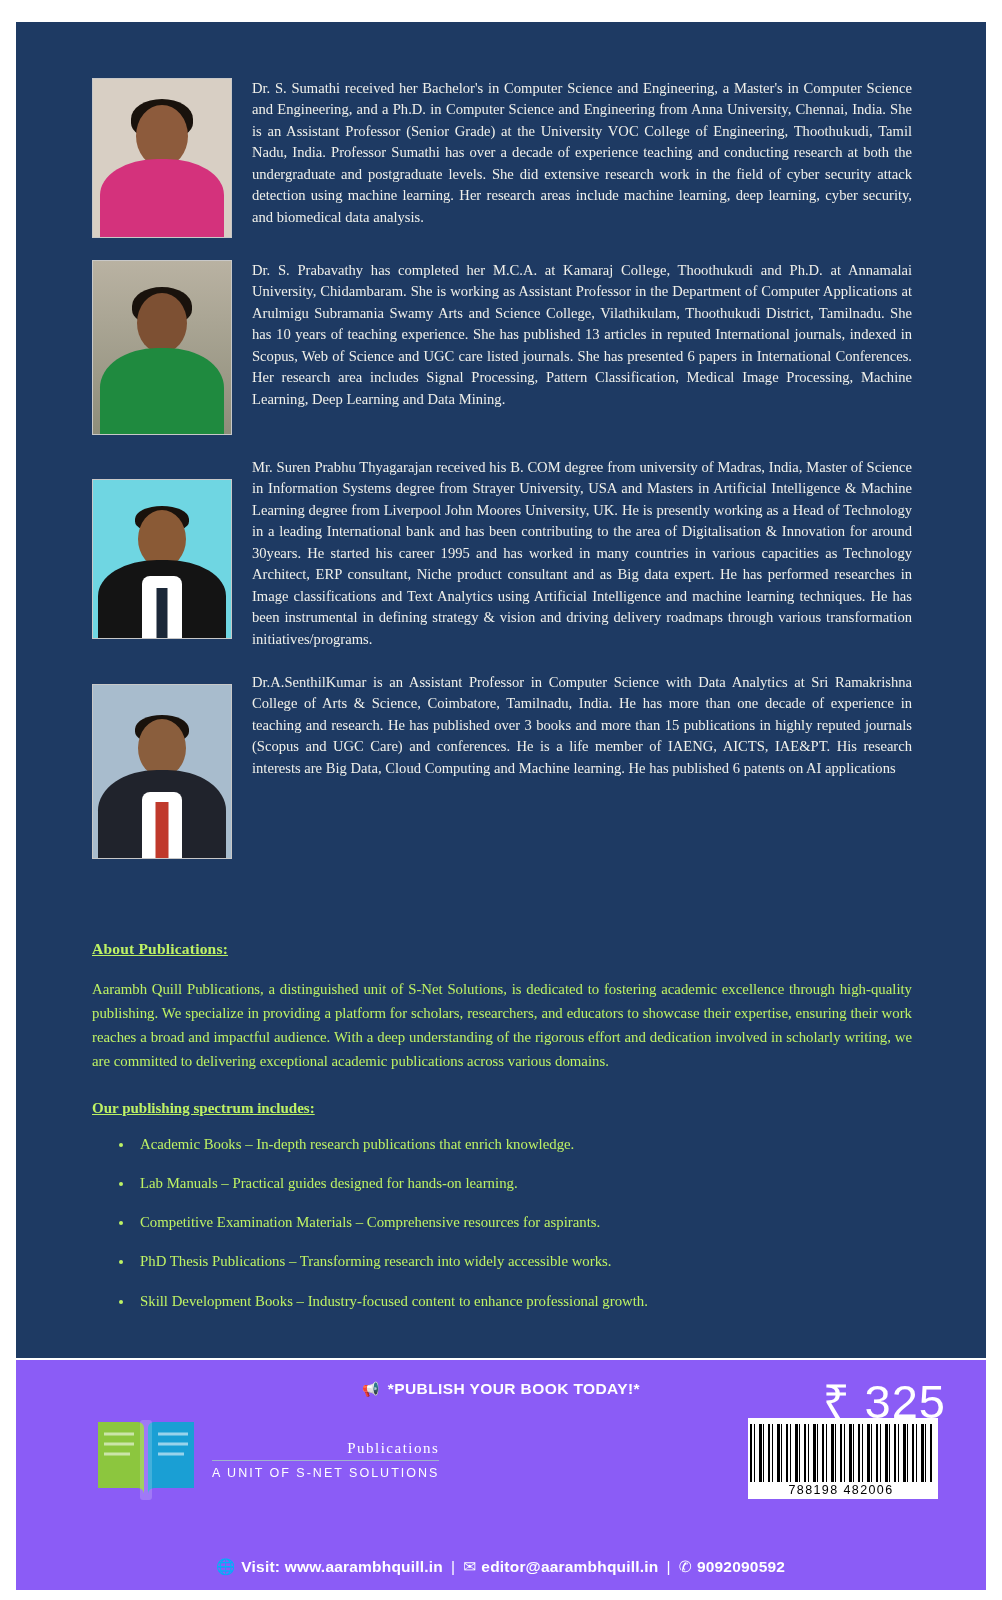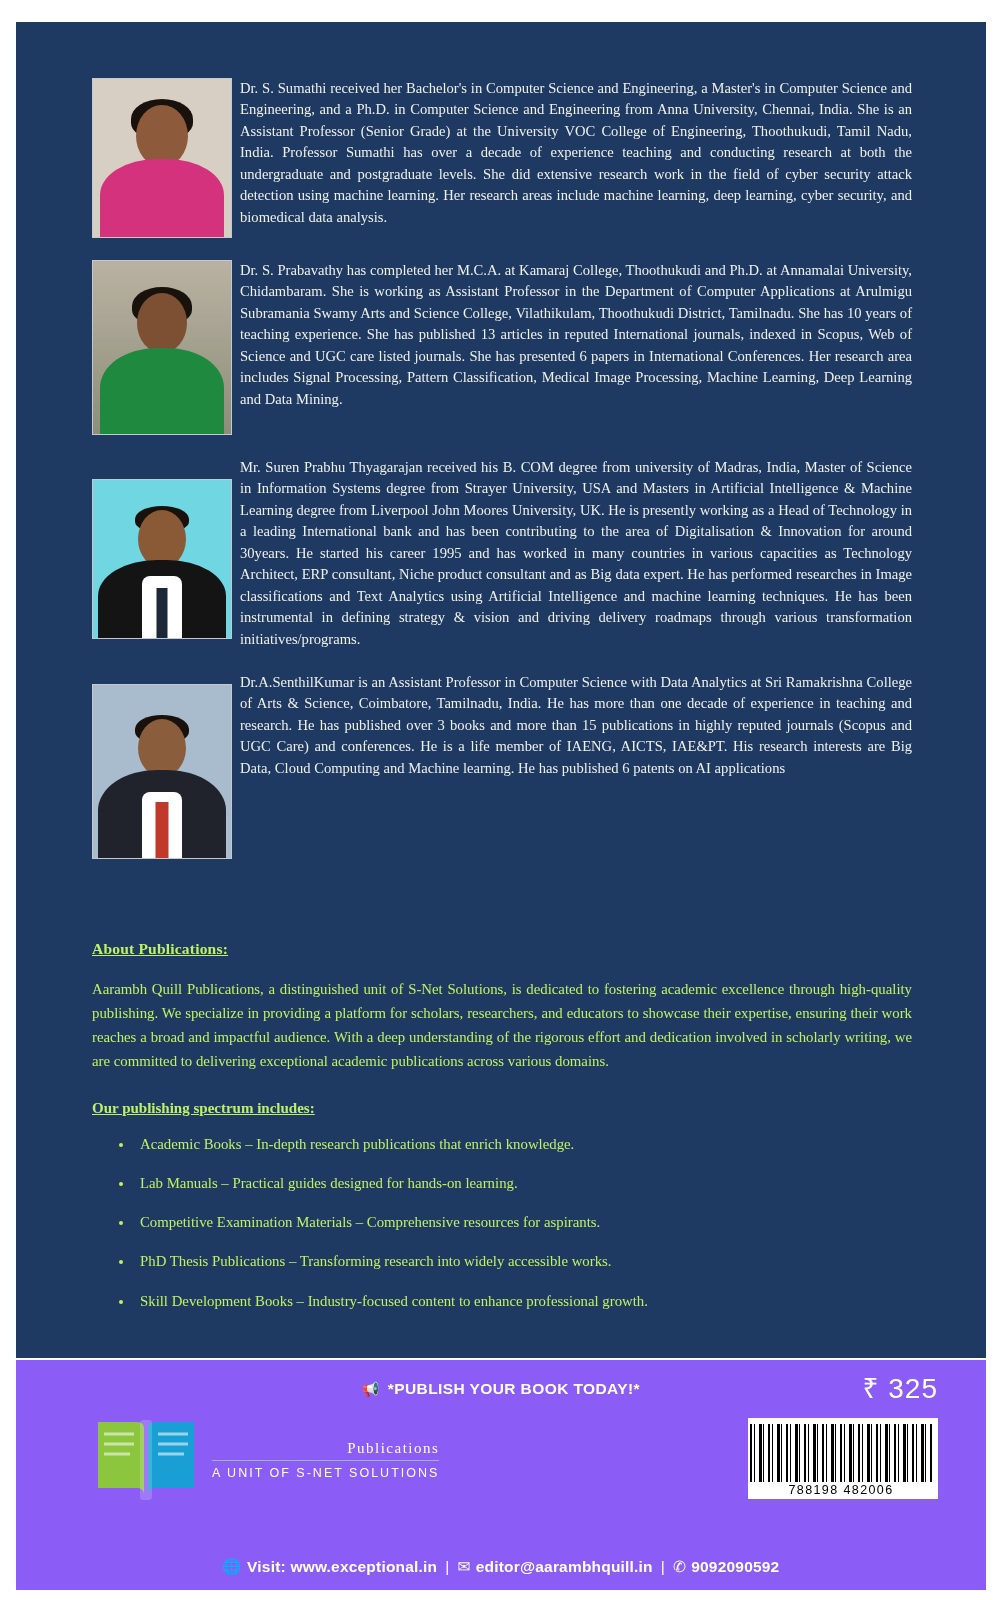--- a/index.html
+++ b/index.html
@@ -41,21 +41,21 @@
     border: 1px solid #c8c8c8;
     position: relative;
     overflow: hidden;
   }
   .author-photo.h1 { height: 160px; }
   .author-photo.h2 { height: 175px; }
   .author-photo.h3 { height: 160px; }
   .author-photo.h4 { height: 175px; }
   .author-bio {
     flex: 1;
-    padding-left: 8px;
+    padding-left: 20px;
     color: #f0f0ea;
     font-size: 14.6px;
     line-height: 1.47;
     text-align: justify;
   }
   .a2 .author-photo { margin-top: 0; }
   .a3 .author-photo { margin-top: 22px; }
   .a4 .author-photo { margin-top: 12px; }
 
   
@@ -155,24 +155,24 @@
     text-align: center;
     color: #ffffff;
     font-family: "Liberation Sans", sans-serif;
     font-size: 15.5px;
     font-weight: bold;
     letter-spacing: .4px;
   }
   .publish-line .mega { margin-right: 8px; font-size: 14px; }
   .price {
     position: absolute;
-    top: 8px; right: 48px;
+    top: 8px; right: 40px;
     color: #ffffff;
     font-family: "Liberation Sans", sans-serif;
-    font-size: 28px;
+    font-size: 47px;
     font-weight: 400;
     letter-spacing: 1px;
   }
   .logo-wrap {
     position: absolute;
     left: 78px; top: 52px;
     display: flex;
     align-items: center;
   }
   .logo-book { width: 104px; height: 92px; position: relative; margin-right: 14px; }
@@ -316,16 +316,16 @@
         <div class="logo-unit">A UNIT OF S-NET SOLUTIONS</div>
       </div>
     </div>
 
     <div class="barcode-wrap">
       <div class="barcode"></div>
       <div class="barcode-num">788198  482006</div>
     </div>
 
     <div class="contact-bar">
-      <span class="ic">🌐</span><span>Visit: www.exceptional.in</span><span class="contact-sep">|</span><span class="ic">✉</span><span>editor@aarambhquill.in</span><span class="contact-sep">|</span><span class="ic">✆</span><span>9092090592</span>
+      <span class="ic">🌐</span><span>Visit: www.aarambhquill.in</span><span class="contact-sep">|</span><span class="ic">✉</span><span>editor@aarambhquill.in</span><span class="contact-sep">|</span><span class="ic">✆</span><span>9092090592</span>
     </div>
   </div>
 </div>
 
 </body></html>

